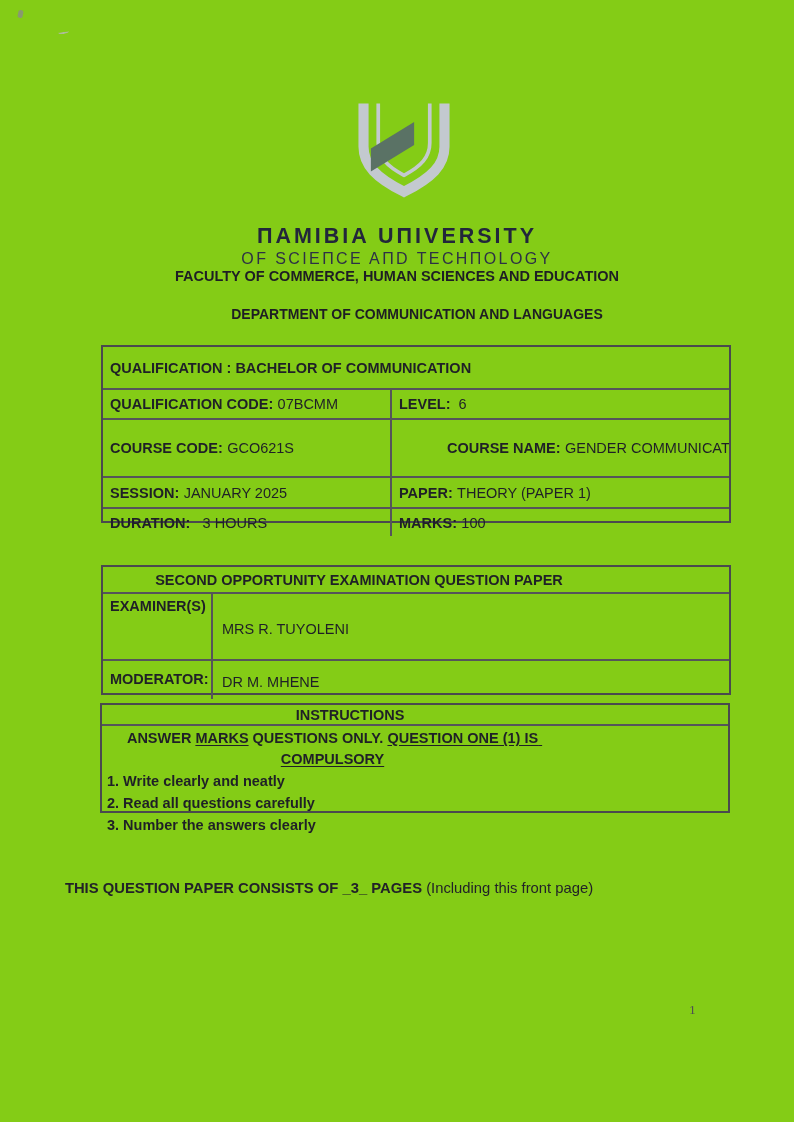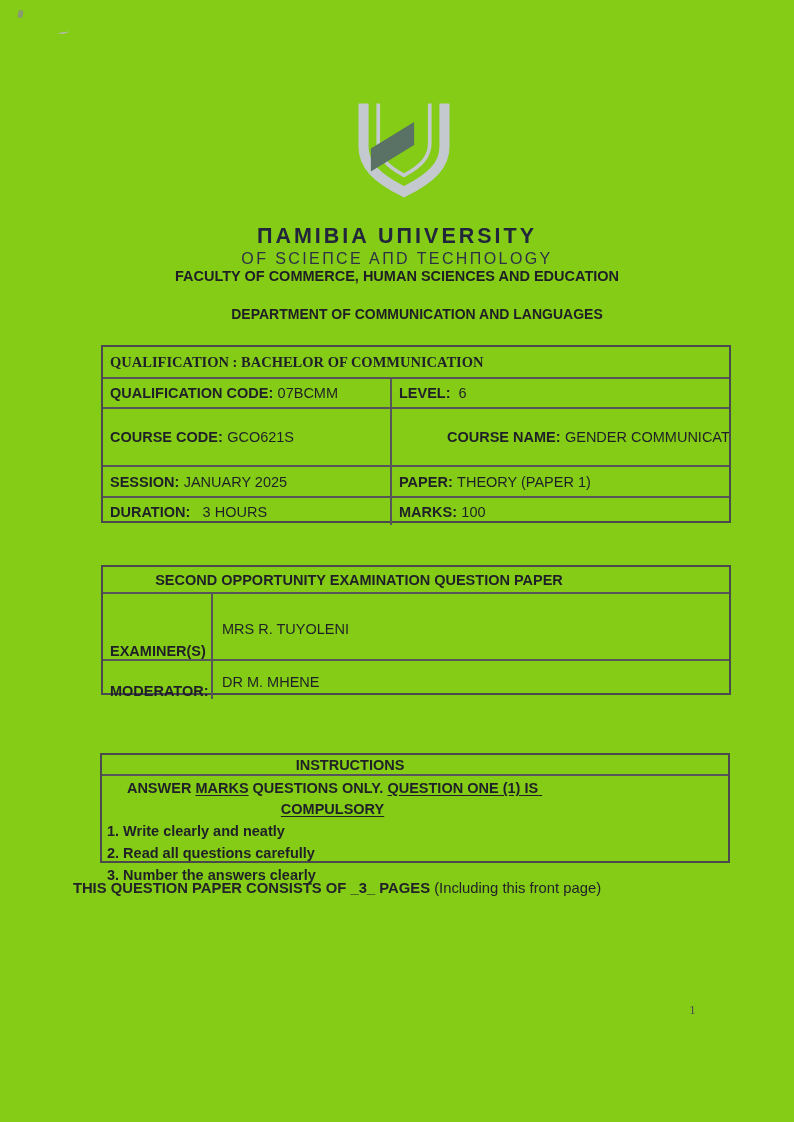--- a/index.html
+++ b/index.html
@@ -31,46 +31,46 @@
   .row { display:flex; width:100%; border-top:2px solid #55555a; }
   .row:first-child { border-top:none; }
   .cell { display:flex; align-items:center; padding-left:7px; white-space:pre; overflow:hidden; }
   .cell .lbl { font-weight:700; }
   .cell .val { font-weight:400; margin-left:0.30em; }
   .val.gap-md { margin-left:0.55em; }
   .val.gap-lg { margin-left:0.85em; }
   .split { border-right:2px solid #55555a; }
 
   .course-table { left:101px; top:345px; width:630px; height:178px; font-size:14.5px; }
-  .course-table .r1 { height:30px;font-family:Liberation Serif, serif; }
+  .course-table .r1 { height:41px; }
   .course-table .r2 { height:30px; }
   .course-table .r3 { height:58px;gap:48px; }
   .course-table .r4 { height:31px; }
   .course-table .r5 { height:29px; }
   .course-table .c-left  { width:289px; }
   .course-table .c-right { flex:1; }
 
   .exam-table { left:101px; top:565px; width:630px; height:130px; font-size:14.5px; }
   .exam-table .r-title { height:25px; justify-content:center; align-items:center; display:flex;
     font-weight:700; padding-right:114px; }
   .exam-table .r-exam { height:67px; }
   .exam-table .r-mod  { height:40px; }
-  .exam-table .c-left  { width:110px; align-items:flex-end; padding-top:4px; }
+  .exam-table .c-left  { width:110px; align-items:flex-start; padding-top:4px; }
   .exam-table .c-right { flex:1; align-items:center; padding-top:4px; padding-left:9px; }
   .exam-table .r-mod .c-left { padding-top:10px; }
 
-  .instr-box { left:100px; top:753px; width:630px; height:110px; font-size:14.5px; font-weight:700; }
+  .instr-box { left:100px; top:703px; width:630px; height:110px; font-size:14.5px; font-weight:700; }
   .instr-title { height:21px; border-bottom:2px solid #55555a; display:flex;
     align-items:center; justify-content:center; padding-right:130px; }
   .instr-body { padding:2px 0 0 5px; }
   .answer-line { text-align:center; padding-right:170px; line-height:21px; white-space:pre-wrap; }
   .answer-line .u { text-decoration:underline; text-underline-offset:2px; }
   .instr-item { line-height:22px; }
 
-  .footer-line { position:absolute; left:8px; top:880px; width:658px; text-align:center;
+  .footer-line { position:absolute; left:0; top:880px; width:658px; text-align:center;
     font-size:14.8px; white-space:pre-wrap; color:#222228; }
   .footer-line .b { font-weight:700; }
 
   .page-number { position:absolute; left:689px; top:1002px;
     font-family:"Liberation Serif","DejaVu Serif",serif; font-size:13.5px; color:#4f4f54; }
 </style>
 </head>
 <body>
 
 <div class="page">

